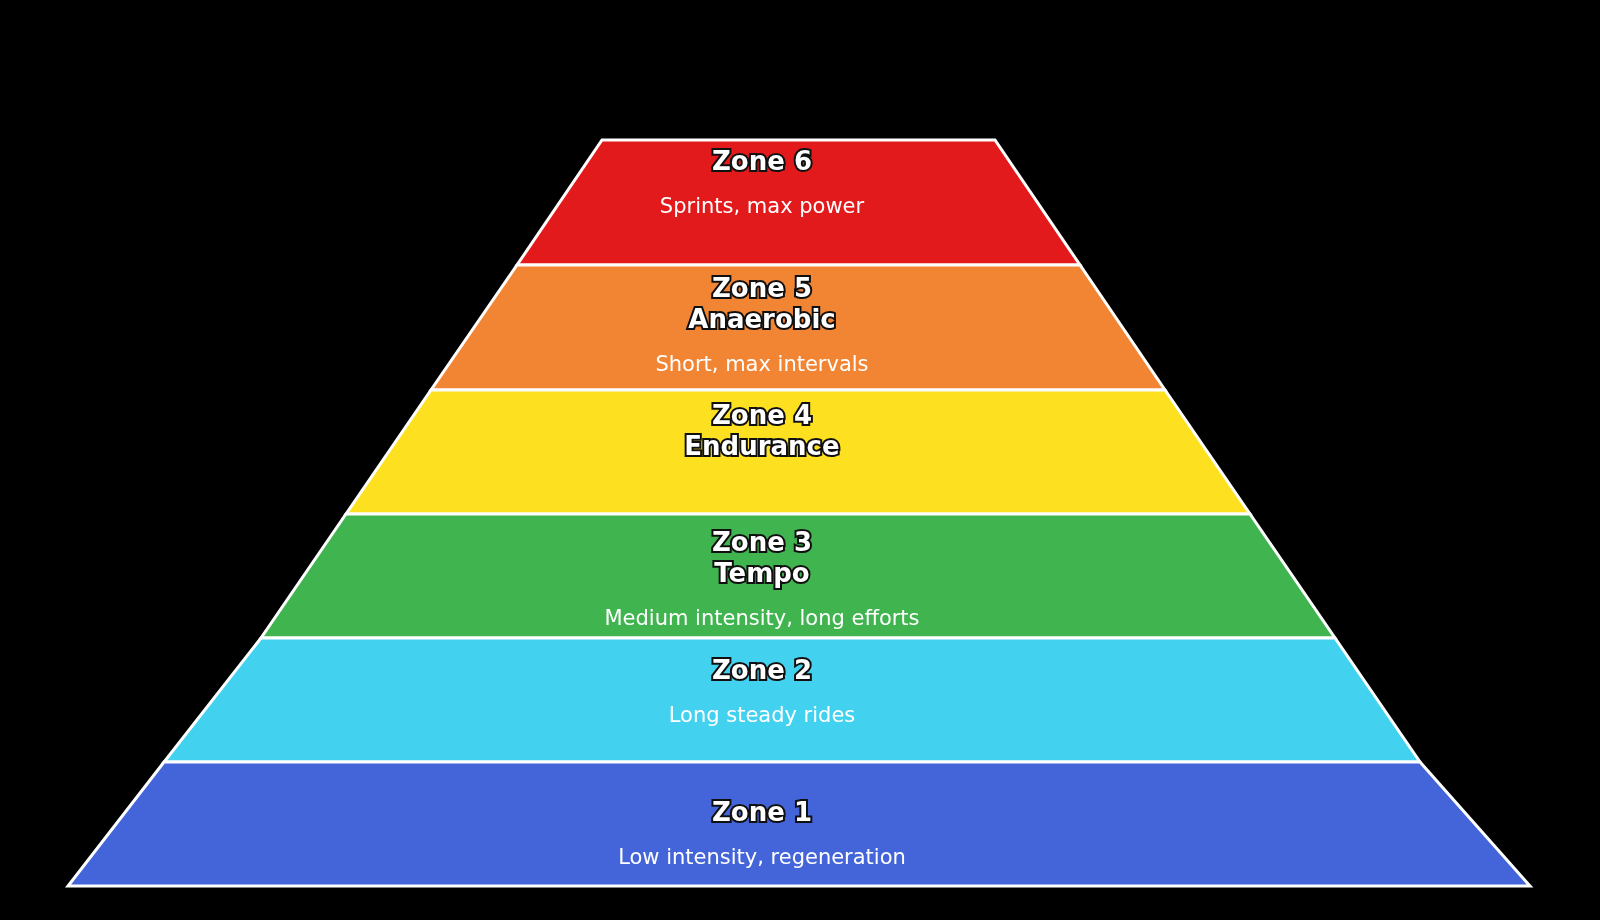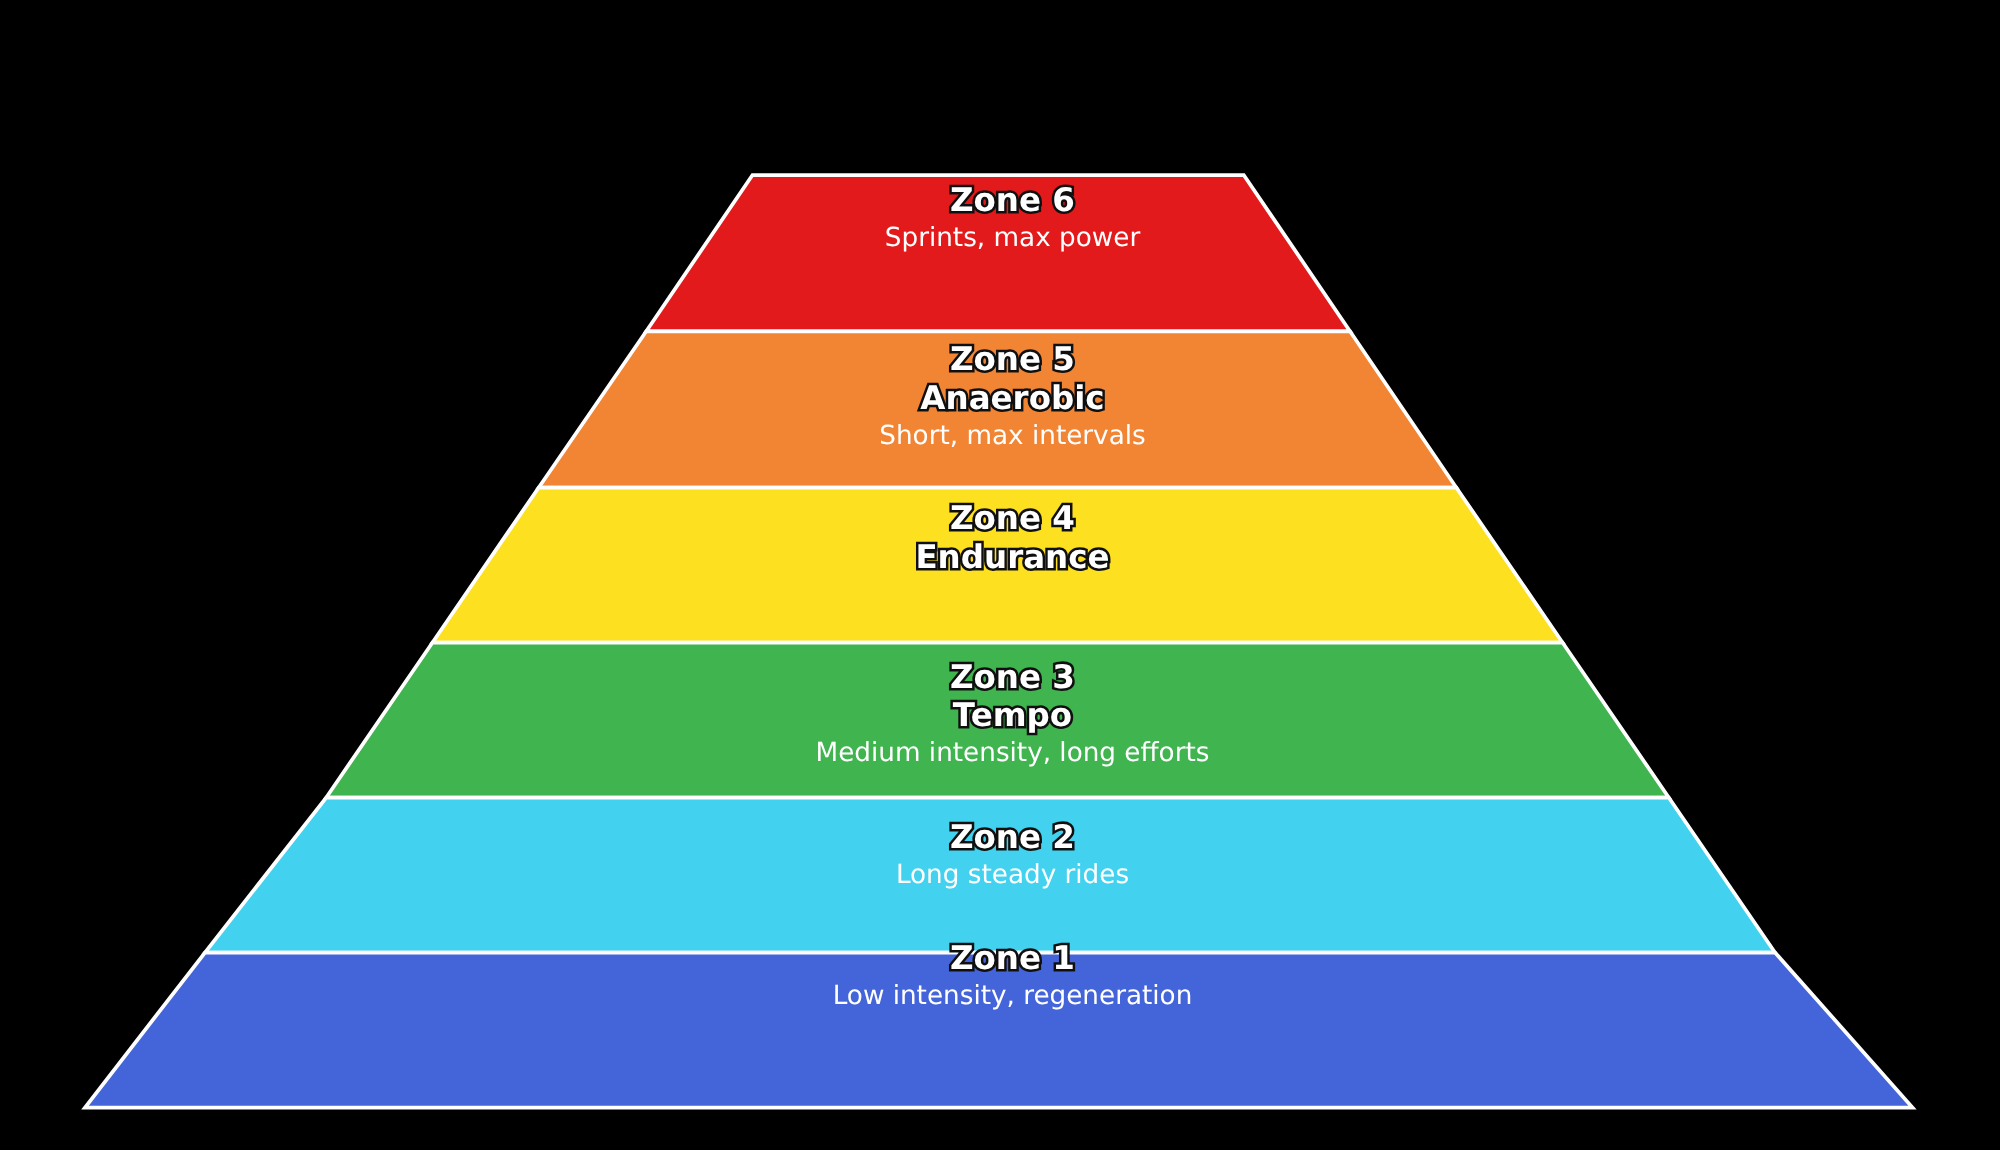--- a/index.html
+++ b/index.html
@@ -1,26 +1,26 @@
 <!DOCTYPE html>
 <html><head>
   <meta charset="utf-8">
   <style>
     html, body { margin: 0; padding: 0; background: #000; }
     body { width: 1600px; height: 920px; position: relative; overflow: hidden;
            font-family: "DejaVu Sans", sans-serif; }
     #pyramid { position: absolute; left: 0; top: 0; }
-    .zone-text { position: absolute; left: 0; width: 1524px; text-align: center; color: #fff; padding-left: 48px; }
+    .zone-text { position: absolute; left: 0; width: 1524px; text-align: center; color: #fff; }
     .zone-number, .zone-name {
       font-weight: bold; font-size: 26px; line-height: 31px;
       paint-order: stroke fill;
       -webkit-text-stroke: 4px #111;
       text-shadow: 0 0 1px #000;
     }
-    .zone-desc { font-size: 21px; line-height: 26px; margin-top: 0; color: #fff; }
+    .zone-desc { font-size: 21px; line-height: 26px; margin-top: 16px; color: #fff; }
   </style>
 </head>
 <body>
 
 <svg id="pyramid" width="1600" height="920">
   <polygon points="602,140 995,140 1080,265 517,265" fill="#e31a1c" stroke="#fff" stroke-width="3"></polygon>
   <polygon points="517,265 1080,265 1165,390 431,390" fill="#f28534" stroke="#fff" stroke-width="3"></polygon>
   <polygon points="431,390 1165,390 1250,514 346,514" fill="#fde01f" stroke="#fff" stroke-width="3"></polygon>
   <polygon points="346,514 1250,514 1335,638 261,638" fill="#3fb44f" stroke="#fff" stroke-width="3"></polygon>
   <polygon points="261,638 1335,638 1420,762 164,762" fill="#42d2f0" stroke="#fff" stroke-width="3"></polygon>
@@ -42,16 +42,16 @@
 </div>
 <div class="zone-text" style="top:527px">
   <div class="zone-number">Zone 3</div>
   <div class="zone-name">Tempo</div>
   <div class="zone-desc">Medium intensity, long efforts</div>
 </div>
 <div class="zone-text" style="top:655px">
   <div class="zone-number">Zone 2</div>
   <div class="zone-desc">Long steady rides</div>
 </div>
-<div class="zone-text" style="top:752px">
+<div class="zone-text" style="top:797px">
   <div class="zone-number">Zone 1</div>
   <div class="zone-desc">Low intensity, regeneration</div>
 </div>
 
 </body></html>

